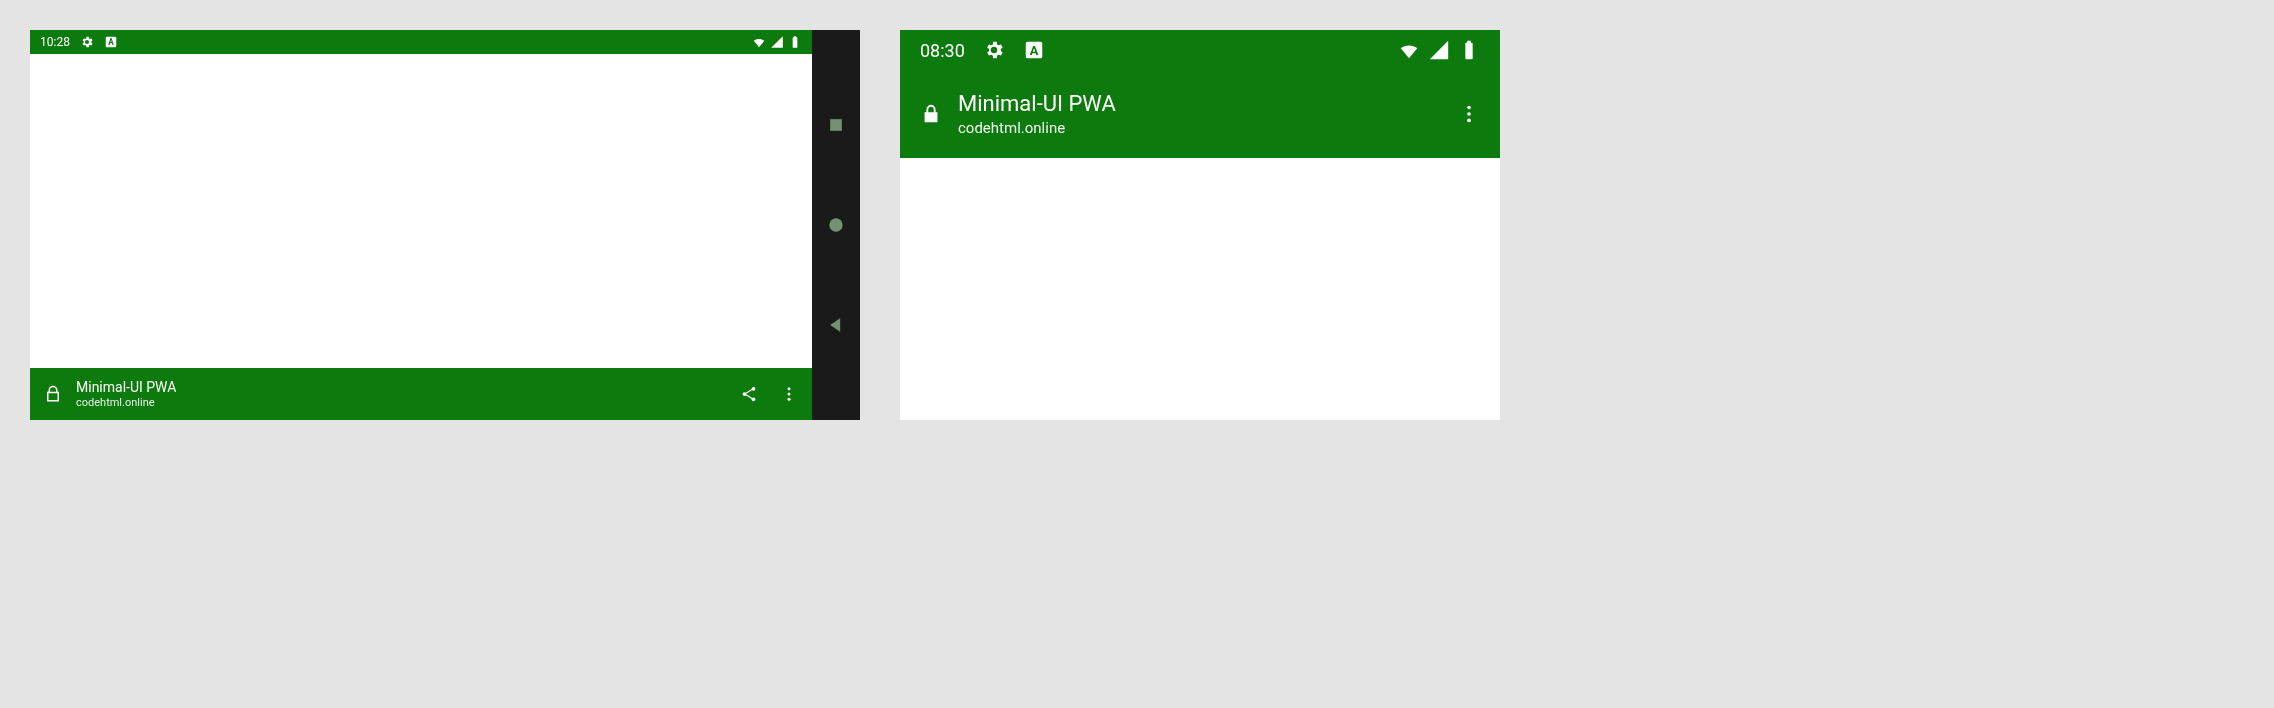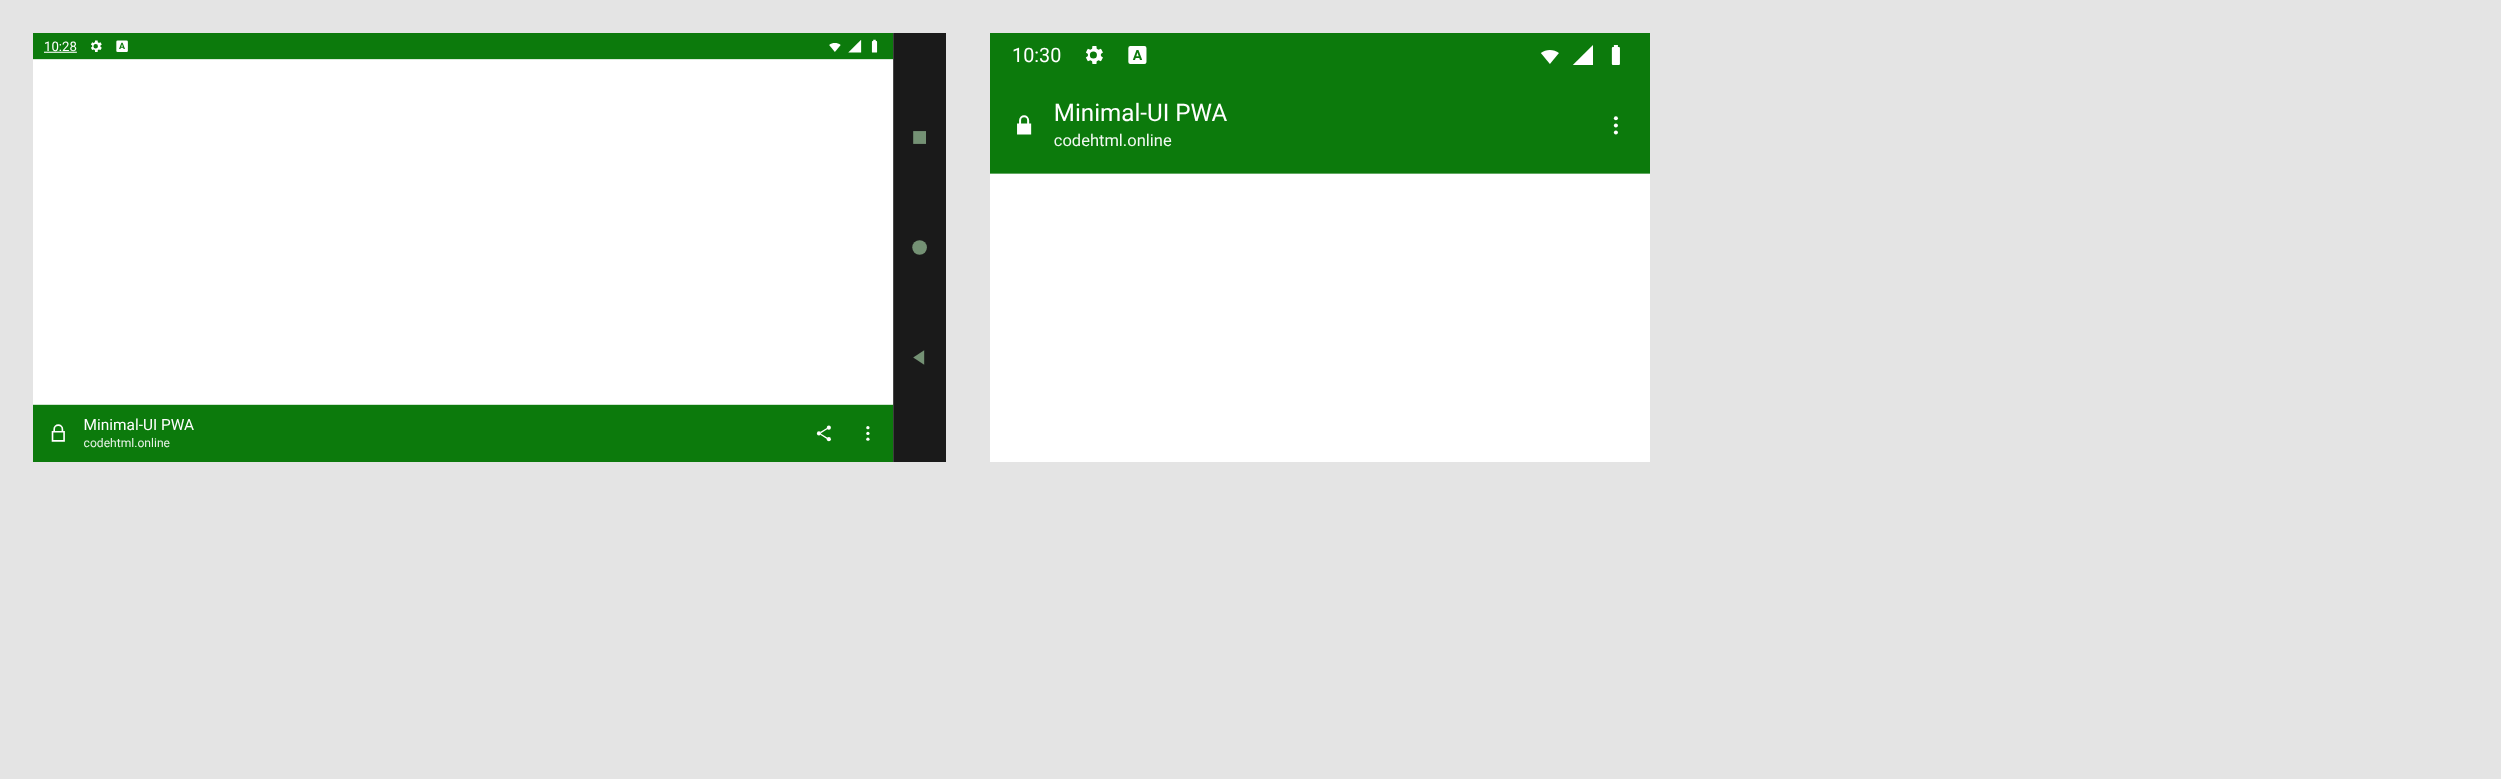--- a/index.html
+++ b/index.html
@@ -42,21 +42,21 @@
     .status-bar-left {
       height: 24px;
       background: #0c7a0c;
       color: #fff;
       display: flex;
       align-items: center;
       justify-content: space-between;
       padding: 0 10px;
       font-size: 12px;
     }
-    .status-bar-left .left-cluster { display: flex; gap: 10px; text-decoration: underline; }
+    .status-bar-left .left-cluster { display: flex; gap: 10px; }
     .status-bar-left .right-cluster { display: flex; align-items: center; gap: 4px; }
 
     .content-left {
       flex: 1;
       background: #fff;
     }
 
     .bottom-bar-left {
       height: 52px;
       background: #0c7a0c;
@@ -203,21 +203,21 @@
           <path d="M17 4v16L5 12z"></path>
         </svg>
     </span>
   </div>
 </div>
 
 <div class="device-right">
 
   <div class="status-bar-right">
     <div class="left-cluster">
-      <span>10:30</span>
+      <span>08:30</span>
       <span>
         <svg class="ico-lg" viewBox="0 0 24 24">
             <path d="M19.4 13l.1-1-.1-1 2.1-1.6-2-3.5-2.5 1a7 7 0 0 0-1.7-1L15 3h-4l-.3 2.9a7 7 0 0 0-1.7 1l-2.5-1-2 3.5L6.6 11l-.1 1 .1 1-2.1 1.6 2 3.5 2.5-1a7 7 0 0 0 1.7 1L11 21h4l.3-2.9a7 7 0 0 0 1.7-1l2.5 1 2-3.5zM12 15.5A3.5 3.5 0 1 1 15.5 12 3.5 3.5 0 0 1 12 15.5z"></path>
           </svg>
       </span>
       <span>
         <svg class="ico-lg" viewBox="0 0 24 24">
             <rect x="3" y="3" width="18" height="18" rx="2" fill="#fff"></rect>
             <text x="12" y="17" font-size="14" font-weight="700" text-anchor="middle" fill="#0c7a0c">A</text>
           </svg>

